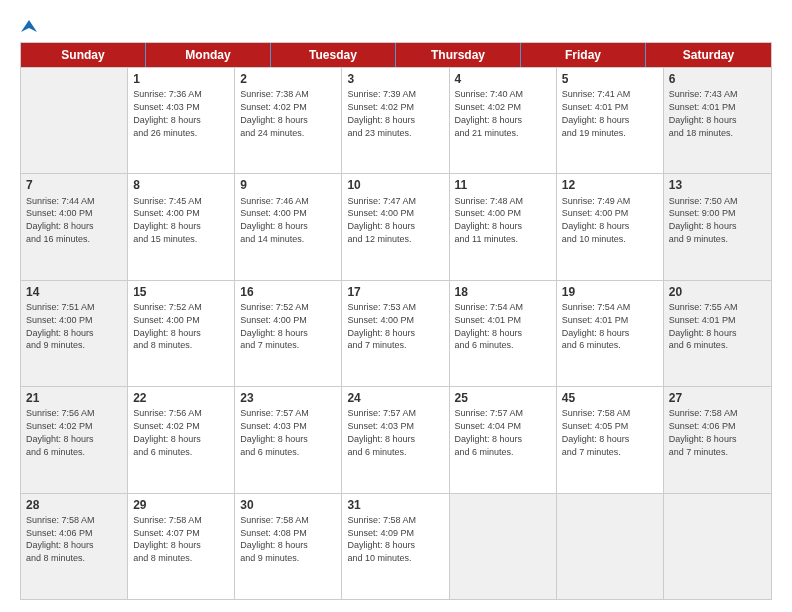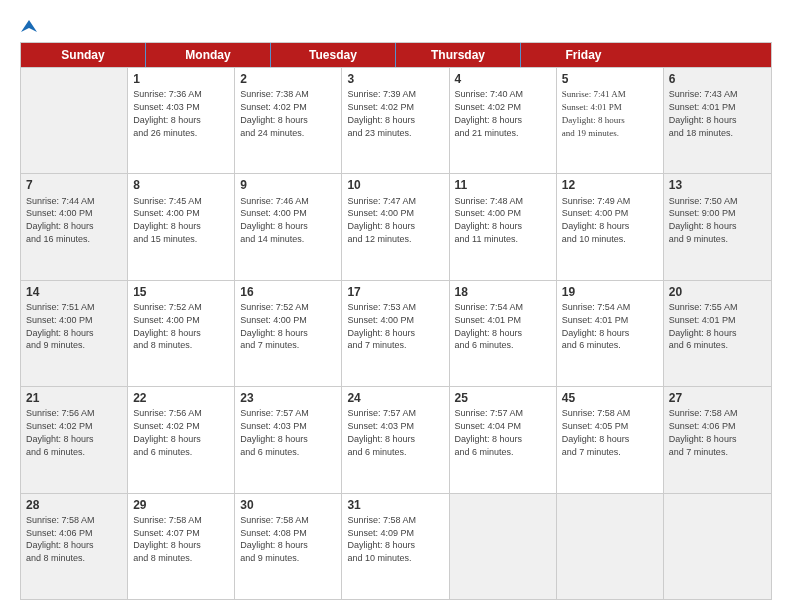--- a/index.html
+++ b/index.html
@@ -114,41 +114,42 @@
       <div class="location"></div>
     </div>
   </div>
   <div class="calendar">
     <div class="cal-header" id="cal-header">
         <div class="cal-header-cell">Sunday</div>
         <div class="cal-header-cell">Monday</div>
         <div class="cal-header-cell">Tuesday</div>
         <div class="cal-header-cell">Thursday</div>
         <div class="cal-header-cell">Friday</div>
+        <div class="cal-header-cell">Saturday</div>
       </div>
     <div class="cal-body" id="cal-body">
         <div class="cal-row">
           <div class="cal-cell shaded empty"></div>
           <div class="cal-cell"><span class="day-num">1</span><span class="cell-text" style="white-space: pre-line;">Sunrise: 7:36 AM
 Sunset: 4:03 PM
 Daylight: 8 hours
 and 26 minutes.</span></div>
           <div class="cal-cell"><span class="day-num">2</span><span class="cell-text" style="white-space: pre-line;">Sunrise: 7:38 AM
 Sunset: 4:02 PM
 Daylight: 8 hours
 and 24 minutes.</span></div>
           <div class="cal-cell"><span class="day-num">3</span><span class="cell-text" style="white-space: pre-line;">Sunrise: 7:39 AM
 Sunset: 4:02 PM
 Daylight: 8 hours
 and 23 minutes.</span></div>
           <div class="cal-cell"><span class="day-num">4</span><span class="cell-text" style="white-space: pre-line;">Sunrise: 7:40 AM
 Sunset: 4:02 PM
 Daylight: 8 hours
 and 21 minutes.</span></div>
-          <div class="cal-cell"><span class="day-num">5</span><span class="cell-text" style="white-space: pre-line; font-family: Liberation Serif, serif;">Sunrise: 7:41 AM
+          <div class="cal-cell"><span class="day-num">5</span><span class="cell-text" style="white-space: pre-line;">Sunrise: 7:41 AM
 Sunset: 4:01 PM
 Daylight: 8 hours
 and 19 minutes.</span></div>
           <div class="cal-cell shaded"><span class="day-num">6</span><span class="cell-text" style="white-space: pre-line;">Sunrise: 7:43 AM
 Sunset: 4:01 PM
 Daylight: 8 hours
 and 18 minutes.</span></div>
         </div>
         <div class="cal-row">
           <div class="cal-cell shaded"><span class="day-num">7</span><span class="cell-text" style="white-space: pre-line;">Sunrise: 7:44 AM

